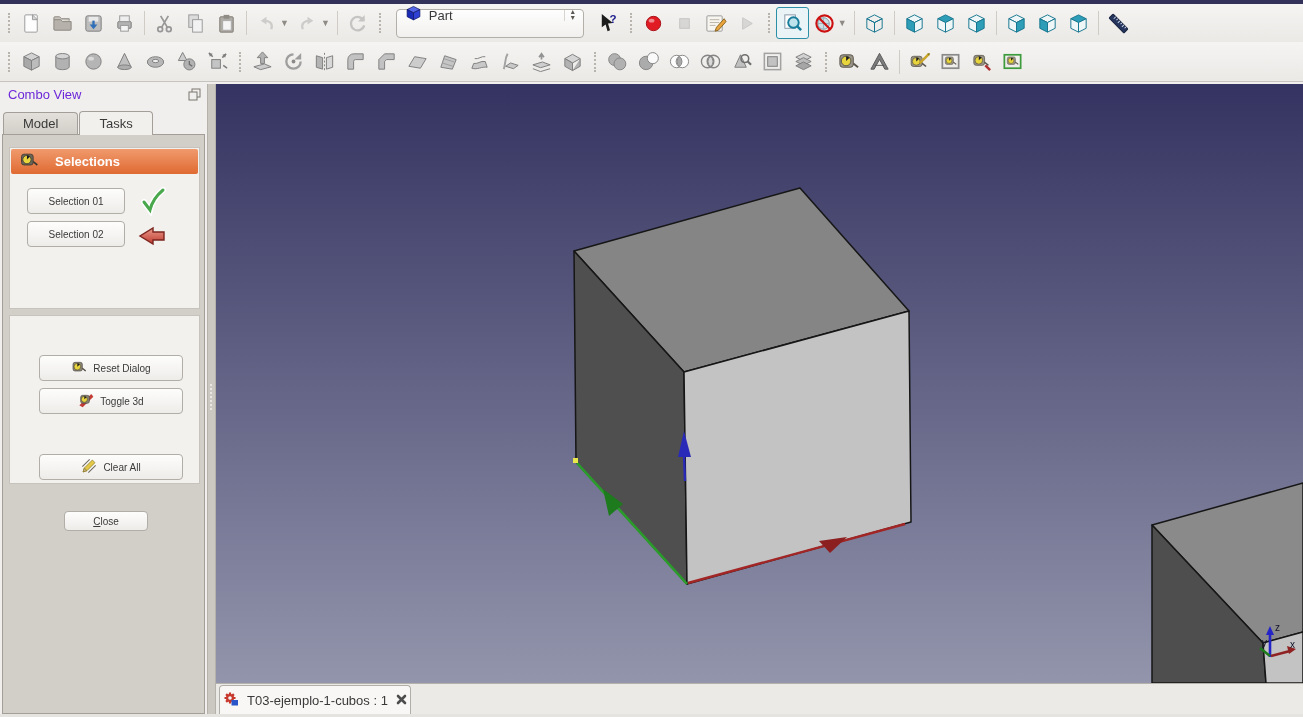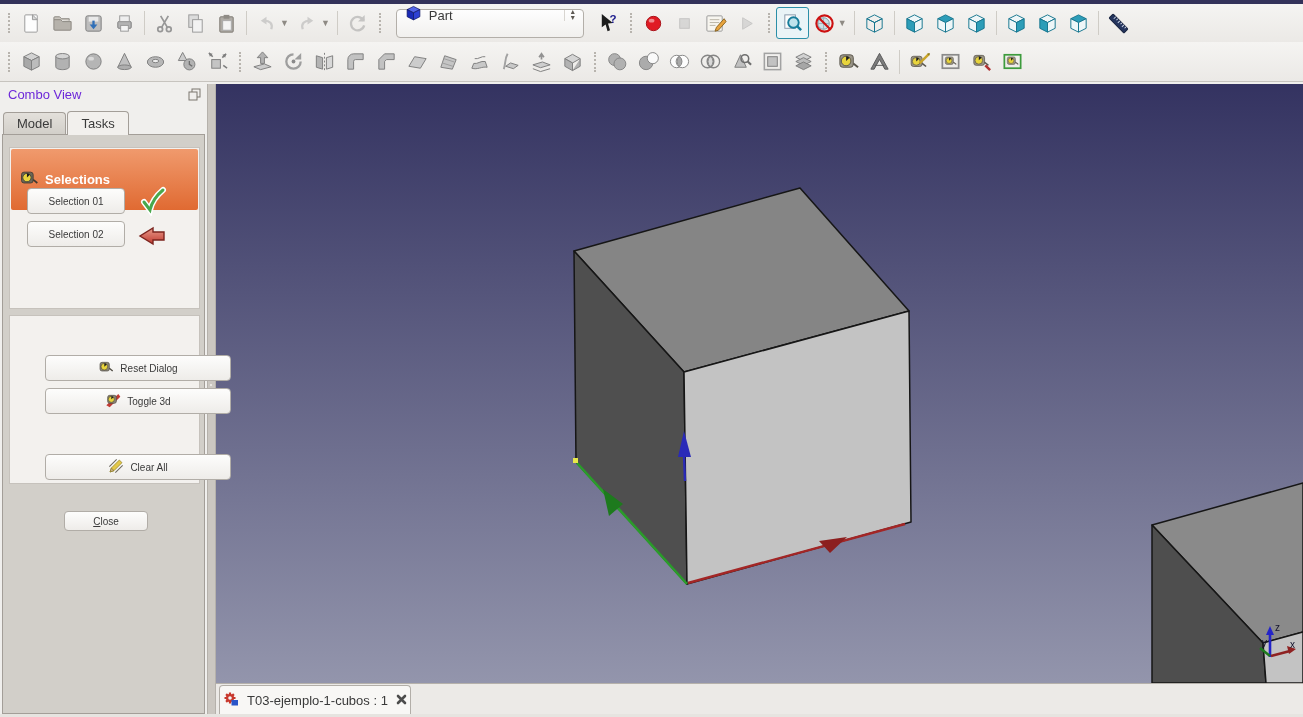--- a/index.html
+++ b/index.html
@@ -25,36 +25,36 @@
   .wb-label{flex:1}
   .wb-spin{display:flex;flex-direction:column;align-items:center;justify-content:center;
            font-size:8px;line-height:6px;color:#5c5852;border-left:1px solid #d8d5d0;
            padding:0 6px;height:100%}
   
   #combo{position:absolute;top:84px;left:0;width:207px;height:633px;background:#f0efed}
   .combo-title{position:absolute;top:3px;left:8px;color:#6d28d9}
   .float-btn{position:absolute;top:4px;right:6px;width:13px;height:13px}
   .tabs{position:absolute;top:27px;left:3px;display:flex;align-items:flex-end;height:23px}
   .tab{border:1px solid #a39e98;border-bottom:none;border-radius:4px 4px 0 0;
-       padding:0 13px;height:21px;line-height:21px;background:linear-gradient(#e3e0db,#d2cfc9);
+       padding:0 19px;height:21px;line-height:21px;background:linear-gradient(#e3e0db,#d2cfc9);
        margin-right:1px;position:relative}
   .tab.active{background:#f2f0ed;height:23px;line-height:23px;z-index:3;margin-bottom:-1px}
   .tabpage{position:absolute;top:50px;left:2px;width:201px;height:578px;background:#d2cfc9;
            border:1px solid #a39e98;z-index:1}
   .section{position:absolute;left:6px;width:189px;background:#f3f1ee;border:1px solid #c6c2bc}
   #sec-selections{top:12px;height:160px}
   #sec-control{top:180px;height:167px}
   .sec-header{height:25px;margin:1px;background:linear-gradient(#f09a6d,#e06a32);
               border-radius:2px;color:#fff;font-weight:bold;display:flex;align-items:center;
-              gap:6px;padding:18px 8px}
+              gap:16px;padding:0 8px}
   .btn{background:linear-gradient(#fdfdfc,#eeece9);border:1px solid #b1ada7;border-radius:4px;
        color:#3a3a3a;display:flex;align-items:center;justify-content:center;gap:6px;
        box-sizing:border-box;font-size:10px}
   .sel-btn{position:absolute;left:17px;width:98px;height:26px}
-  .ctl-btn{position:absolute;left:35px;width:186px;height:26px}
+  .ctl-btn{position:absolute;left:29px;width:144px;height:26px}
   .status-ic{position:absolute;width:32px;height:32px}
   .close-btn{position:absolute;top:376px;left:61px;width:84px;height:20px}
   .close-btn .lbl{display:block}
   .close-btn .lbl::first-letter{text-decoration:underline}
   
   #splitter{position:absolute;left:207px;top:84px;width:9px;height:633px;background:#cbc7c1;
             border-left:1px solid #b5b1ab;border-right:1px solid #b5b1ab;box-sizing:border-box}
   #splitter .grip{position:absolute;top:300px;left:2px;width:3px;height:26px;
                   border-left:2px dotted #e9e7e3}
   

